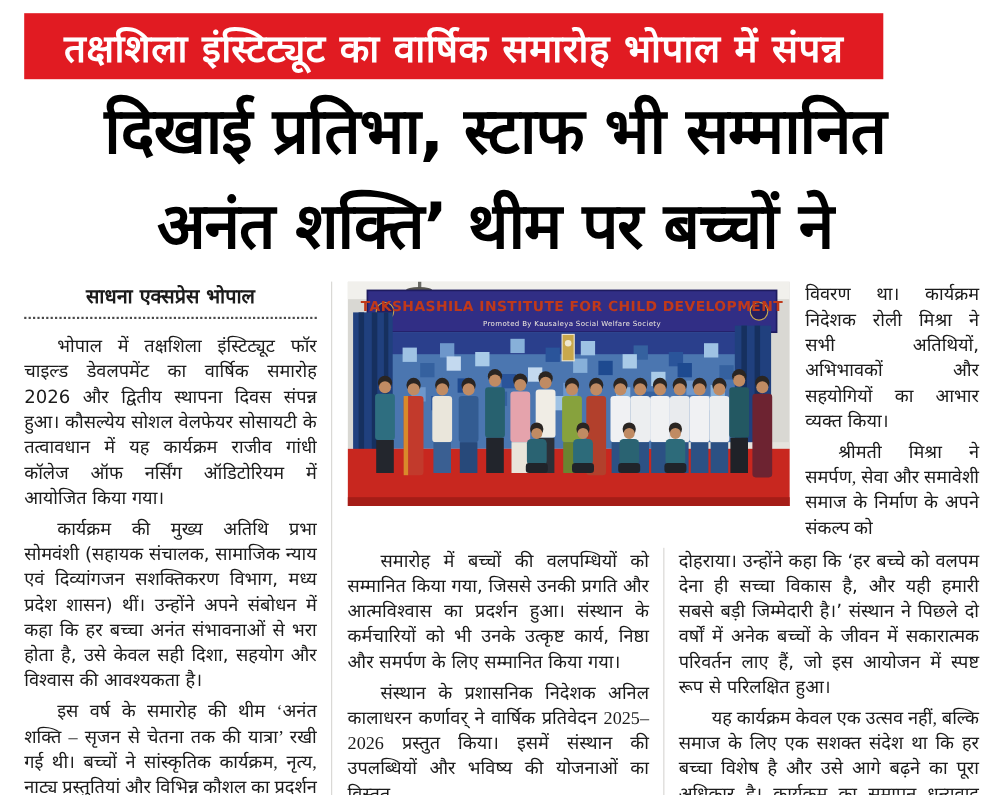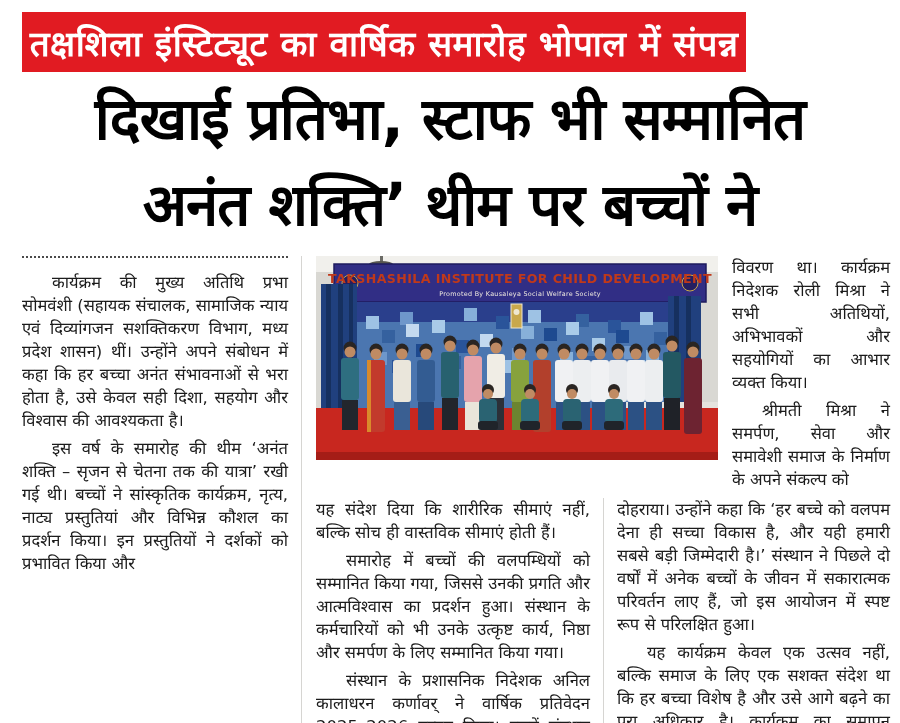--- a/index.html
+++ b/index.html
@@ -1,21 +1,21 @@
 <!DOCTYPE html>
 <html><head>
 <meta charset="utf-8">
 <style>
   html,body{margin:0;padding:0;background:#ffffff;}
   .page{
     position:relative;width:900px;height:723px;background:#ffffff;overflow:hidden;
     font-family:"DejaVu Sans","Liberation Sans",sans-serif;color:#1b1b1b;
   }
   .masthead{
-    position:absolute;left:22px;top:12px;width:724px;height:60px;
+    position:absolute;left:22px;top:12px;width:781px;height:60px;
     display:flex;align-items:center;justify-content:center;
   }
   .masthead-text{color:#ffffff;font-size:35px;font-weight:700;letter-spacing:.5px;white-space:nowrap;}
   .headline{
     position:absolute;left:0;top:76px;width:900px;text-align:center;
     font-weight:800;color:#000;font-size:58px;line-height:86px;letter-spacing:-1px;
   }
   .headline div{white-space:nowrap;}
   .content{
     position:absolute;left:22px;top:256px;width:868px;display:flex;
@@ -26,41 +26,43 @@
   .toprow{display:flex;}
   .photo-wrap{width:402px;height:175px;flex:0 0 402px;}
   .col3top{flex:1;padding-left:14px;min-width:0;}
   .bottomrow{display:flex;margin-top:7px;}
   .col2{width:288px;padding-right:13px;border-right:1px solid #d6d5d2;box-sizing:border-box;}
   .col3bottom{flex:1;padding-left:13px;min-width:0;}
   .byline{text-align:center;font-weight:700;font-size:18px;padding:2px 0 7px;}
   .dotline{border-bottom:2px dotted #4a4a4a;margin:0 0 13px;}
   p{margin:0 0 5px;}
   p.indent{text-indent:30px;}
-  p.last{margin-bottom:0;}
+  p.last{margin-bottom:0;font-family:Liberation Serif, serif;}
   svg text{font-family:"DejaVu Sans","Liberation Sans",sans-serif;}
 </style>
 </head>
 <body>
 
 <div class="page">
 
   <div class="masthead" style="background:#e11b22">
     <span class="masthead-text">तक्षशिला इंस्टिट्यूट का वार्षिक समारोह भोपाल में संपन्न</span>
   </div>
 
   <div class="headline">
     <div>दिखाई प्रतिभा, स्टाफ भी सम्मानित</div>
     <div>अनंत शक्ति’ थीम पर बच्चों ने</div>
   </div>
 
   <div class="content">
 
     <div class="col1">
+      <div class="byline">साधना एक्सप्रेस भोपाल</div>
       <div class="dotline"></div>
+      <p class="indent">भोपाल में तक्षशिला इंस्टिट्यूट फॉर चाइल्ड डेवलपमेंट का वार्षिक समारोह 2026 और द्वितीय स्थापना दिवस संपन्न हुआ। कौसल्येय सोशल वेलफेयर सोसायटी के तत्वावधान में यह कार्यक्रम राजीव गांधी कॉलेज ऑफ नर्सिंग ऑडिटोरियम में आयोजित किया गया।</p>
       <p class="indent">कार्यक्रम की मुख्य अतिथि प्रभा सोमवंशी (सहायक संचालक, सामाजिक न्याय एवं दिव्यांगजन सशक्तिकरण विभाग, मध्य प्रदेश शासन) थीं। उन्होंने अपने संबोधन में कहा कि हर बच्चा अनंत संभावनाओं से भरा होता है, उसे केवल सही दिशा, सहयोग और विश्वास की आवश्यकता है।</p>
       <p class="indent last">इस वर्ष के समारोह की थीम ‘अनंत शक्ति – सृजन से चेतना तक की यात्रा’ रखी गई थी। बच्चों ने सांस्कृतिक कार्यक्रम, नृत्य, नाट्य प्रस्तुतियां और विभिन्न कौशल का प्रदर्शन किया। इन प्रस्तुतियों ने दर्शकों को प्रभावित किया और</p>
     </div>
 
     <div class="rightarea">
       <div class="toprow">
 
         <div class="photo-wrap">
           <svg width="402" height="204" viewBox="0 0 402 204">
 
@@ -277,21 +279,20 @@
 
         <div class="col3top">
           <p>विवरण था। कार्यक्रम निदेशक रोली मिश्रा ने सभी अतिथियों, अभिभावकों और सहयोगियों का आभार व्यक्त किया।</p>
           <p class="indent last">श्रीमती मिश्रा ने समर्पण, सेवा और समावेशी समाज के निर्माण के अपने संकल्प को</p>
         </div>
       </div>
 
       <div class="bottomrow">
 
         <div class="col2">
-          <p>यह संदेश दिया कि शारीरिक सीमाएं नहीं, बल्कि सोच ही वास्तविक सीमाएं होती हैं।</p>
           <p class="indent">समारोह में बच्चों की वलपम्धियों को सम्मानित किया गया, जिससे उनकी प्रगति और आत्मविश्वास का प्रदर्शन हुआ। संस्थान के कर्मचारियों को भी उनके उत्कृष्ट कार्य, निष्ठा और समर्पण के लिए सम्मानित किया गया।</p>
           <p class="indent last">संस्थान के प्रशासनिक निदेशक अनिल कालाधरन कर्णावर् ने वार्षिक प्रतिवेदन 2025–2026 प्रस्तुत किया। इसमें संस्थान की उपलब्धियों और भविष्य की योजनाओं का विस्तृत</p>
         </div>
 
         <div class="col3bottom">
           <p>दोहराया। उन्होंने कहा कि ‘हर बच्चे को वलपम देना ही सच्चा विकास है, और यही हमारी सबसे बड़ी जिम्मेदारी है।’ संस्थान ने पिछले दो वर्षों में अनेक बच्चों के जीवन में सकारात्मक परिवर्तन लाए हैं, जो इस आयोजन में स्पष्ट रूप से परिलक्षित हुआ।</p>
           <p class="indent last">यह कार्यक्रम केवल एक उत्सव नहीं, बल्कि समाज के लिए एक सशक्त संदेश था कि हर बच्चा विशेष है और उसे आगे बढ़ने का पूरा अधिकार है। कार्यक्रम का समापन धन्यवाद ज्ञापन के साथ हुआ।</p>
         </div>
       </div>
     </div>

